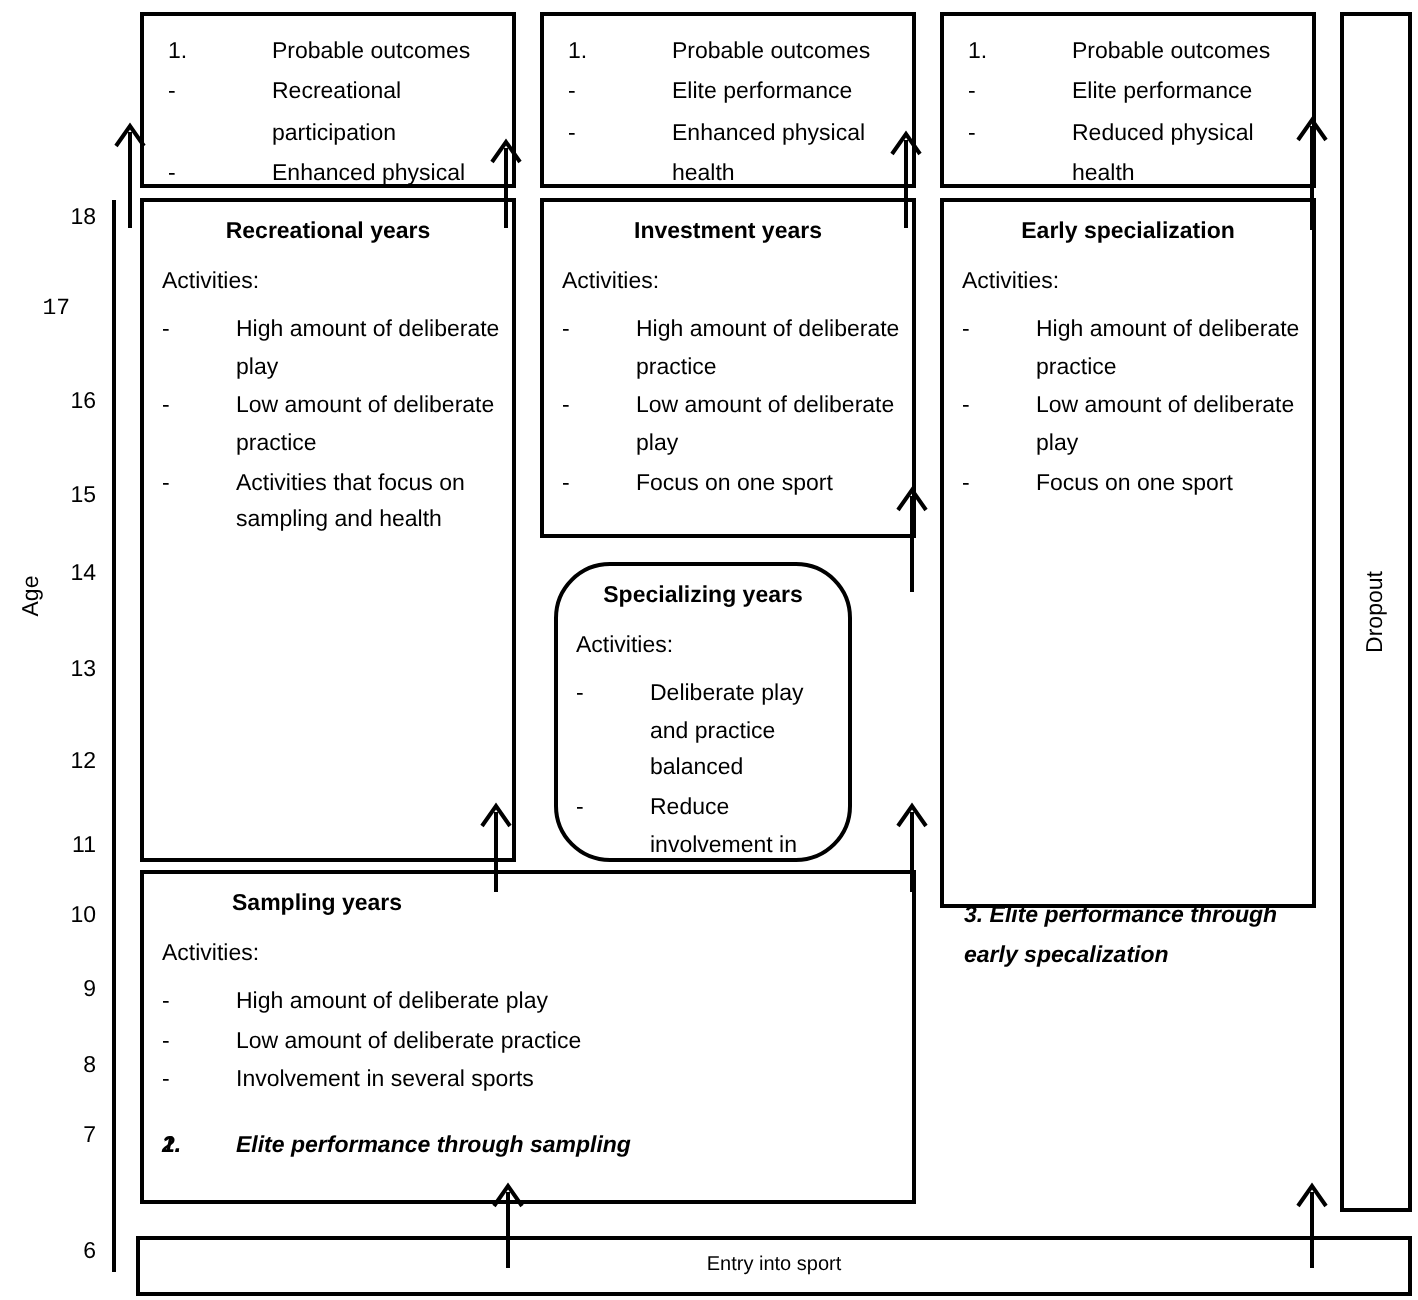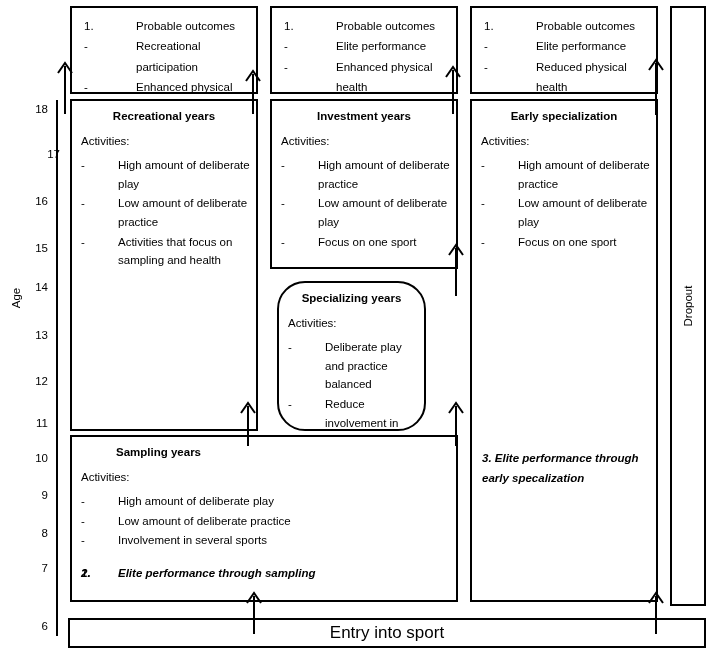--- a/index.html
+++ b/index.html
@@ -117,21 +117,21 @@
   .dropout-text {
     position: absolute;
     left: 50%;
     top: 50%;
     transform: translate(-50%,-50%) rotate(-90deg);
     white-space: nowrap;
     font-size: 11.5px;
   }
   .entry-text {
     text-align: center;
-    font-size: 17px;
+    font-size: 10px;
     line-height: 26px;
   }
   .arrow {
     position: absolute;
     z-index: 6;
   }
   .arrow svg { display: block; }
   .note {
     font-size: 11.5px;
     font-style: italic;
@@ -143,21 +143,21 @@
 </style>
 </head>
 <body>
 
 <div id="canvas">
 
   <div class="axis-line"></div>
   <div class="axis-title">Age</div>
 
   <div class="tick" style="left:24px; top:103px;text-align:right;">18</div>
-  <div class="tick" style="left:36px; top:148px;">17</div>
+  <div class="tick" style="left:11px; top:148px;font-family:Liberation Mono, monospace;">17</div>
   <div class="tick" style="left:24px; top:195px;">16</div>
   <div class="tick" style="left:24px; top:242px;">15</div>
   <div class="tick" style="left:24px; top:281px;">14</div>
   <div class="tick" style="left:24px; top:329px;">13</div>
   <div class="tick" style="left:24px; top:375px;">12</div>
   <div class="tick" style="left:24px; top:417px;">11</div>
   <div class="tick" style="left:24px; top:452px;">10</div>
   <div class="tick" style="left:24px; top:489px;">9</div>
   <div class="tick" style="left:24px; top:527px;">8</div>
   <div class="tick" style="left:24px; top:562px;">7</div>
@@ -207,21 +207,21 @@
   <div class="box" style="left:270px; top:99px; width:188px; height:170px;">
     <div class="box-title">Investment years</div>
     <div class="sub-label">Activities:</div>
     <ul class="bullets">
       <li><span class="dash">-</span><span>High amount of deliberate practice</span></li>
       <li><span class="dash">-</span><span>Low amount of deliberate play</span></li>
       <li><span class="dash">-</span><span>Focus on one sport</span></li>
     </ul>
   </div>
 
-  <div class="box" style="left:470px; top:99px; width:188px; height:503px;">
+  <div class="box" style="left:470px; top:99px; width:188px; height:355px;">
     <div class="box-title">Early specialization</div>
     <div class="sub-label">Activities:</div>
     <ul class="bullets">
       <li><span class="dash">-</span><span>High amount of deliberate practice</span></li>
       <li><span class="dash">-</span><span>Low amount of deliberate play</span></li>
       <li><span class="dash">-</span><span>Focus on one sport</span></li>
     </ul>
     <p class="note" style="margin-top:198px;">3. Elite performance through early specalization</p>
   </div>
 

